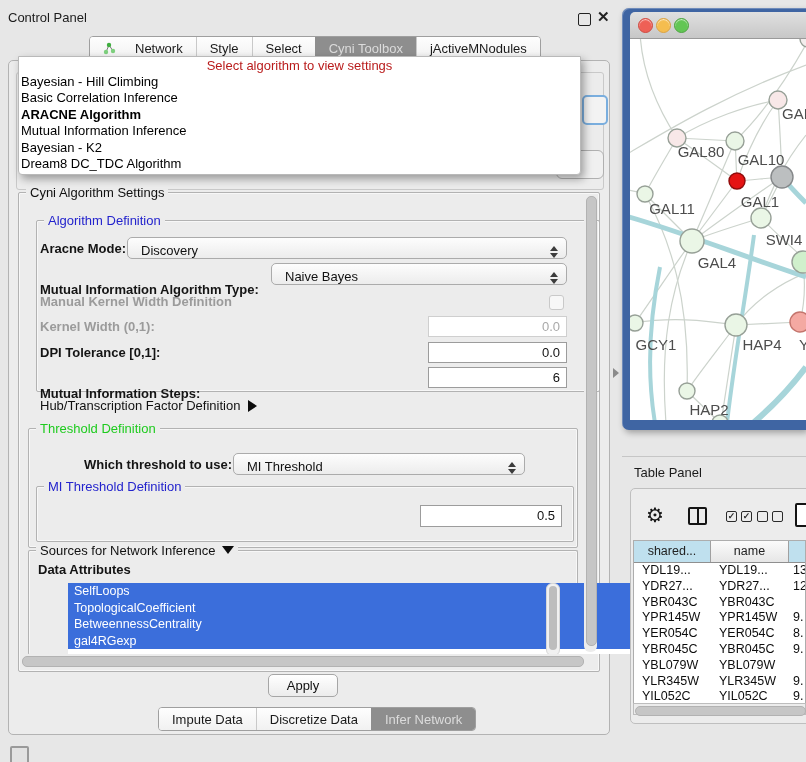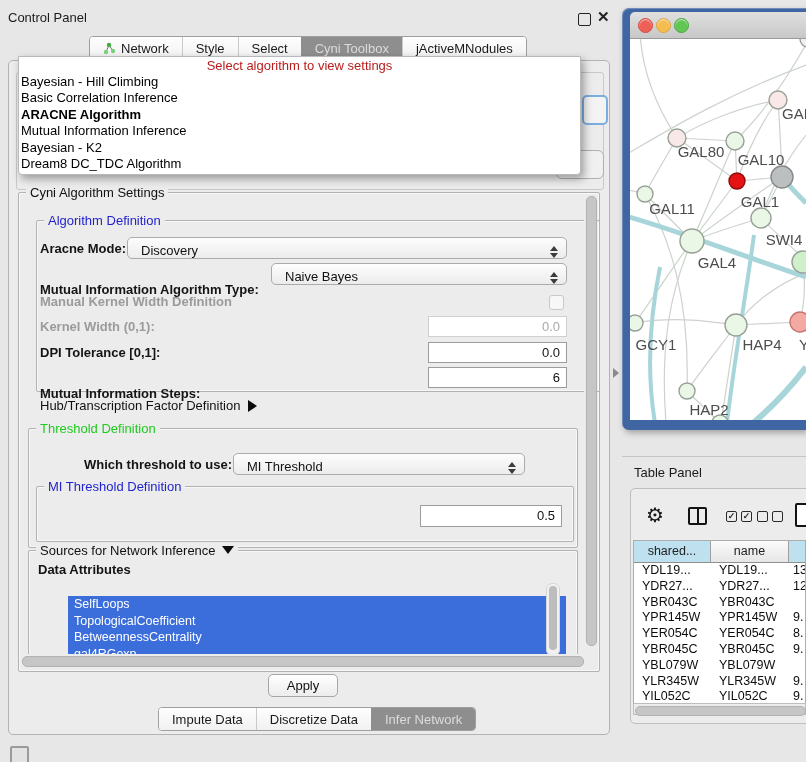--- a/index.html
+++ b/index.html
@@ -5,21 +5,21 @@
   html,body{margin:0;padding:0;background:#e7e7e7;}
   #root{position:relative;width:806px;height:762px;overflow:hidden;
         font-family:"Liberation Sans",sans-serif;font-size:13px;color:#111;
         background:#e7e7e7;}
   .abs{position:absolute;}
   
   .cp-title{left:8px;top:10px;font-size:13px;color:#1b1b1b;}
   .win-float{left:578px;top:13px;width:11px;height:11px;border:1.5px solid #222;border-radius:2px;}
   .win-close{left:597px;top:8px;font-size:15px;font-weight:bold;color:#222;}
   .tabbar{display:inline-flex;border:1px solid #9f9f9f;border-radius:4px;overflow:hidden;background:#fbfbfb;height:22px;align-items:stretch;}
-  .tab{display:flex;align-items:center;gap:5px;padding:0 13px;font-size:13px;color:#1a1a1a;background:linear-gradient(#fefefe,#f1f1f1);border-left:1px solid #c9c9c9;cursor:default;}
+  .tab{display:flex;align-items:center;gap:19px;padding:0 13px;font-size:13px;color:#1a1a1a;background:linear-gradient(#fefefe,#f1f1f1);border-left:1px solid #c9c9c9;cursor:default;}
   .tab:first-child{border-left:none;}
   .tab.sel{background:#8e8e8e;color:#dcdcdc;border-left-color:#8e8e8e;}
   .inner-panel{left:8px;top:60px;width:600px;height:673px;background:#ececec;border:1px solid #b3b3b3;border-radius:5px;}
   .ghost-group{left:16px;top:72px;width:586px;height:116px;border:1px solid #c9c9c9;border-radius:3px;}
   .ghost-btn-blue{left:582px;top:95px;width:22px;height:26px;border:2px solid #7aaede;border-radius:5px;background:#f3f3f3;}
   .ghost-btn{left:556px;top:150px;width:46px;height:27px;border:1px solid #b0b0b0;border-radius:6px;background:#f0f0f0;}
   
   .dropdown{left:18px;top:56px;width:561px;height:117px;background:#fff;border:1px solid #b9b9b9;border-radius:0 0 4px 4px;box-shadow:3px 4px 8px rgba(0,0,0,.35);z-index:30;}
   .dd-ph{height:17px;text-align:center;color:#b91c1c;font-size:13px;line-height:17px;}
   .dd-item{height:16.4px;line-height:16.4px;padding-left:2px;font-size:13px;color:#000;}
@@ -174,21 +174,21 @@
   </div>
   <div class="abs group" style="left:36px;top:486px;width:536px;height:54px;">
     <span class="gtitle blue">MI Threshold Definition</span>
   </div>
   <div class="abs tfield" style="left:420px;top:505px;width:142px;height:22px;">0.5</div>
 
   <div class="abs group" style="left:28px;top:550px;width:548px;height:104px;border-bottom:none;">
     <span class="gtitle"><span>Sources for Network Inference</span><span class="tri-down"></span></span>
   </div>
   <div class="abs flabel" style="left:38px;top:562px;">Data Attributes</div>
-  <div class="abs attr-list" style="left:68px;top:596px;width:498px;height:71px;overflow:hidden;">
+  <div class="abs attr-list" style="left:68px;top:583px;width:562px;height:71px;overflow:hidden;">
       <div class="attr-item">SelfLoops</div>
       <div class="attr-item">TopologicalCoefficient</div>
       <div class="attr-item">BetweennessCentrality</div>
       <div class="attr-item">gal4RGexp</div>
     </div>
   <div class="abs vscroll" style="left:546px;top:583px;width:12px;height:71px;">
     <div class="vthumb" style="top:2px;height:64px;"></div>
   </div>
 
   <div class="abs hscroll" style="left:20px;top:654px;width:576px;height:13px;">

